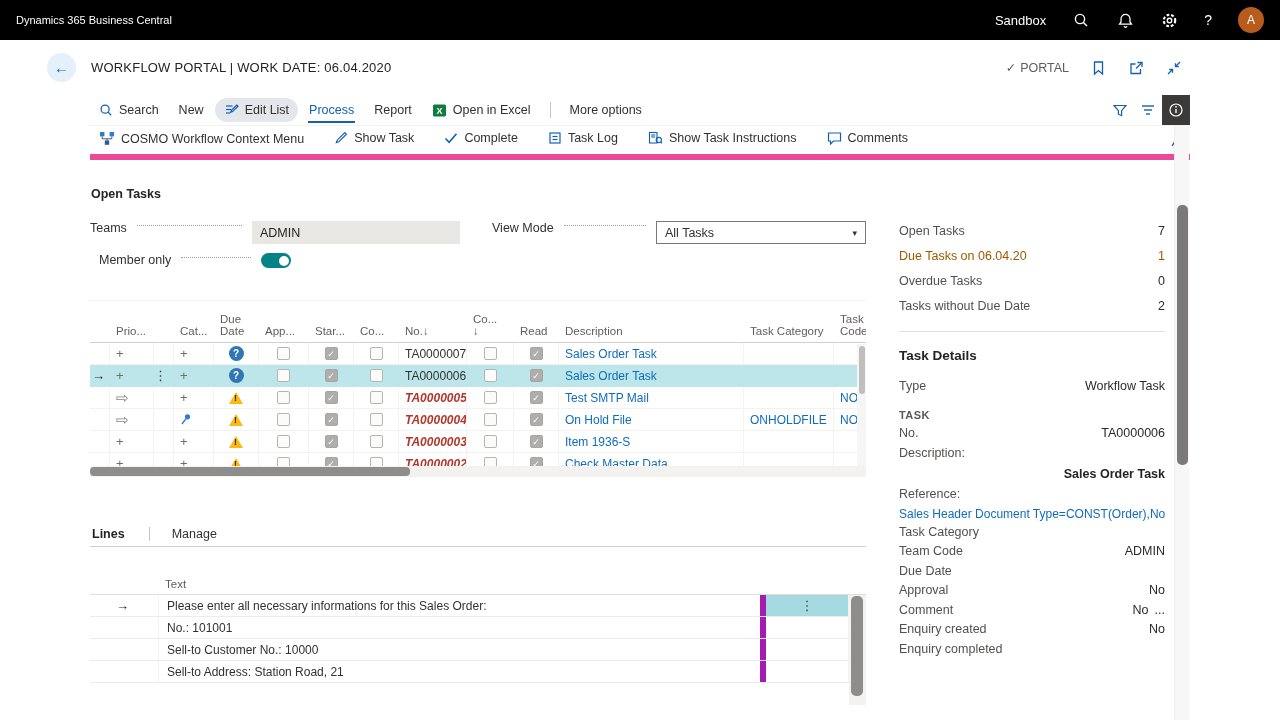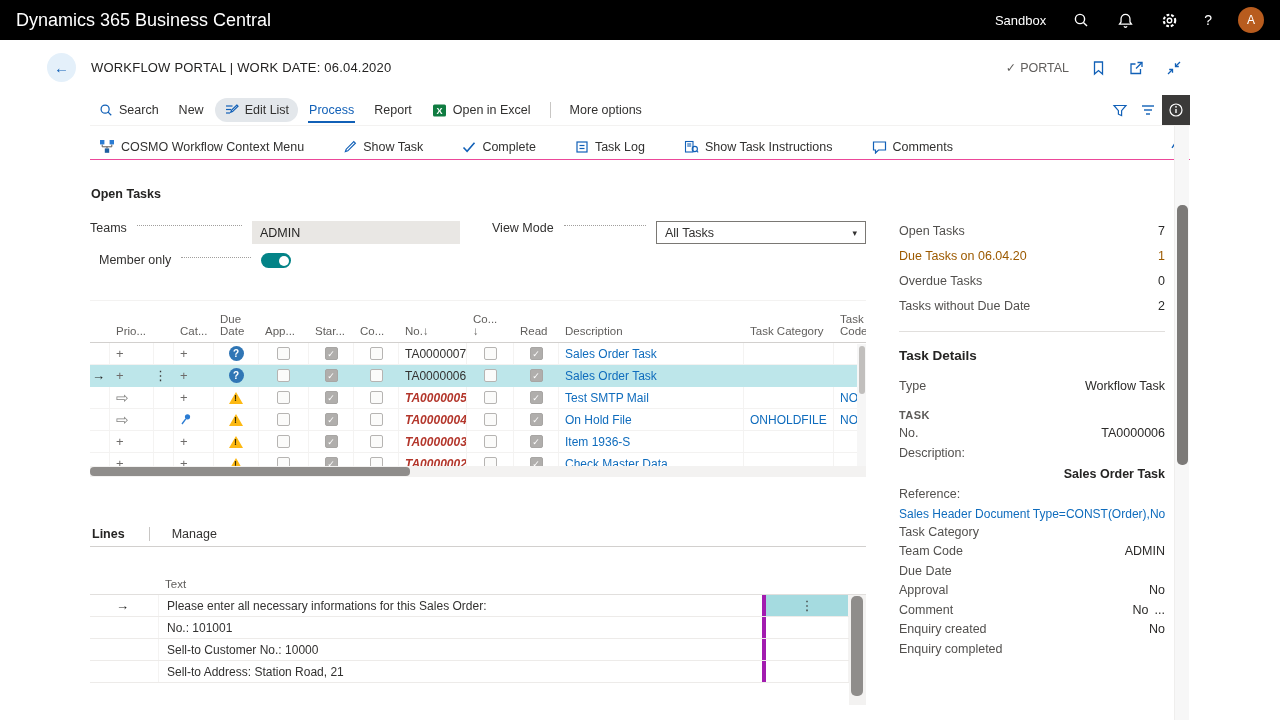--- a/index.html
+++ b/index.html
@@ -3,36 +3,36 @@
 <meta charset="utf-8">
 <style>
 *{margin:0;padding:0;box-sizing:border-box}
 html,body{width:1280px;height:720px;overflow:hidden}
 body{font-family:"Liberation Sans",sans-serif;background:#fff;color:#323130;font-size:12px}
 #app{position:relative;width:1280px;height:720px;background:#fff}
 svg{display:block}
 .lnk{color:#0F6CBD;cursor:pointer}
 
 .topbar{position:absolute;top:0;left:0;width:1280px;height:40px;background:#000;display:flex;align-items:center;color:#fff;padding:0 16px;z-index:9}
-.topbar-title{font-size:18px}
+.topbar-title{font-size:11px}
 .topbar-right{margin-left:auto;display:flex;align-items:center;gap:26px}
 .env{font-size:13px;cursor:pointer}
 .tb-icon{width:18px;height:18px;display:flex;align-items:center;justify-content:center;cursor:pointer}
 .help-q{font-size:14px;cursor:pointer}
 .avatar{width:26px;height:26px;border-radius:50%;background:#B85C1E;color:#fff;font-size:12px;display:flex;align-items:center;justify-content:center;cursor:pointer}
 
 .titlebar{position:absolute;top:40px;left:0;width:1190px;height:55px;display:flex;align-items:center;padding:0 8px 0 47px}
 .backbtn{width:29px;height:29px;border-radius:50%;background:#E4F0FA;color:#1160B7;font-size:15px;display:flex;align-items:center;justify-content:center;cursor:pointer;flex:0 0 auto}
 .page-title{margin-left:15px;font-size:13px;color:#252423;letter-spacing:.2px;white-space:nowrap}
 .title-right{margin-left:auto;display:flex;align-items:center;gap:22px}
 .saved{display:flex;align-items:center;gap:4px;color:#605E5C;font-size:12.5px}
 .hicon{cursor:pointer}
 
 .abar1{position:absolute;top:95px;left:90px;width:1100px;height:31px;display:flex;align-items:center;gap:2px;border-bottom:1px solid #F3F2F1}
-.abar2{position:absolute;top:126px;left:90px;width:1100px;height:34px;display:flex;align-items:flex-end;gap:21px;border-bottom:1px solid #ec4899}
+.abar2{position:absolute;top:126px;left:90px;width:1100px;height:34px;display:flex;align-items:flex-start;gap:12px;border-bottom:6px solid #ec4899}
 .act{display:flex;align-items:center;gap:6px;padding:5px 9px;font-size:12.5px;color:#323130;cursor:pointer;white-space:nowrap;position:relative}
 .act.toggled{background:#E3E7EB;border-radius:12px}
 .act.process{color:#1160B7}
 .act.process::after{content:"";position:absolute;left:8px;right:8px;bottom:-1px;height:2px;background:#1160B7}
 .vdiv{width:1px;height:16px;background:#C8C6C4;margin:0 8px}
 .abar-right{margin-left:auto;display:flex;align-items:center;height:100%}
 .icon-btn{width:28px;height:30px;display:flex;align-items:center;justify-content:center;cursor:pointer}
 .info-btn{background:#3B3A39}
 
 .content{position:absolute;left:90px;top:160px;width:776px;height:560px}
@@ -84,21 +84,21 @@
 .ltab{font-size:12.5px;font-weight:700;color:#252423;cursor:pointer;padding:0 2px}
 .lsep{width:1px;height:14px;background:#C8C6C4;margin-left:22px}
 .lmanage{font-size:12.5px;color:#323130;margin-left:22px;cursor:pointer}
 .lines-grid{position:absolute;left:0;top:414px;width:776px}
 .lg-head{display:flex;height:21px;align-items:flex-end;border-bottom:1px solid #E1DFDD}
 .lg-head .th{padding-bottom:4px}
 .l-selh{width:69px}
 .lrows{position:relative;width:776px}
 .lrow{display:flex;height:22px;border-bottom:1px solid #EDEBE9;align-items:center;cursor:pointer}
 .l-sel{width:69px;height:100%;border-right:1px solid #F4F3F2;display:flex;align-items:center;padding-left:26px}
-.l-text{width:607px;height:100%;display:flex;align-items:center;padding:0 8px;border-right:4px solid #a21caf;font-size:12px;overflow:hidden;white-space:nowrap}
+.l-text{width:607px;height:100%;display:flex;align-items:center;padding:0 8px;border-right:6px solid #a21caf;font-size:12px;overflow:hidden;white-space:nowrap}
 .l-extra{width:83px;height:100%;border-right:1px solid #F4F3F2;display:flex;align-items:center;justify-content:center}
 .l-extra.selcell{background:#A5DBE0}
 .lvscroll{position:absolute;right:0;top:0;width:17px;height:110px;background:#F3F2F1}
 .lvthumb{position:absolute;left:2px;top:1px;width:12px;height:100px;background:#8F8D8B;border-radius:5px;cursor:pointer}
 
 .factbox{position:absolute;left:899px;top:218px;width:266px}
 .fb-title{font-size:13.5px;font-weight:700;color:#252423;margin-bottom:13px}
 .stat{display:flex;justify-content:space-between;align-items:center;height:25px;font-size:12.5px}
 .sl{color:#52504E}.sv{color:#2B2A29}
 .stat.warn .sl,.stat.warn .sv{color:#9C5A00}

